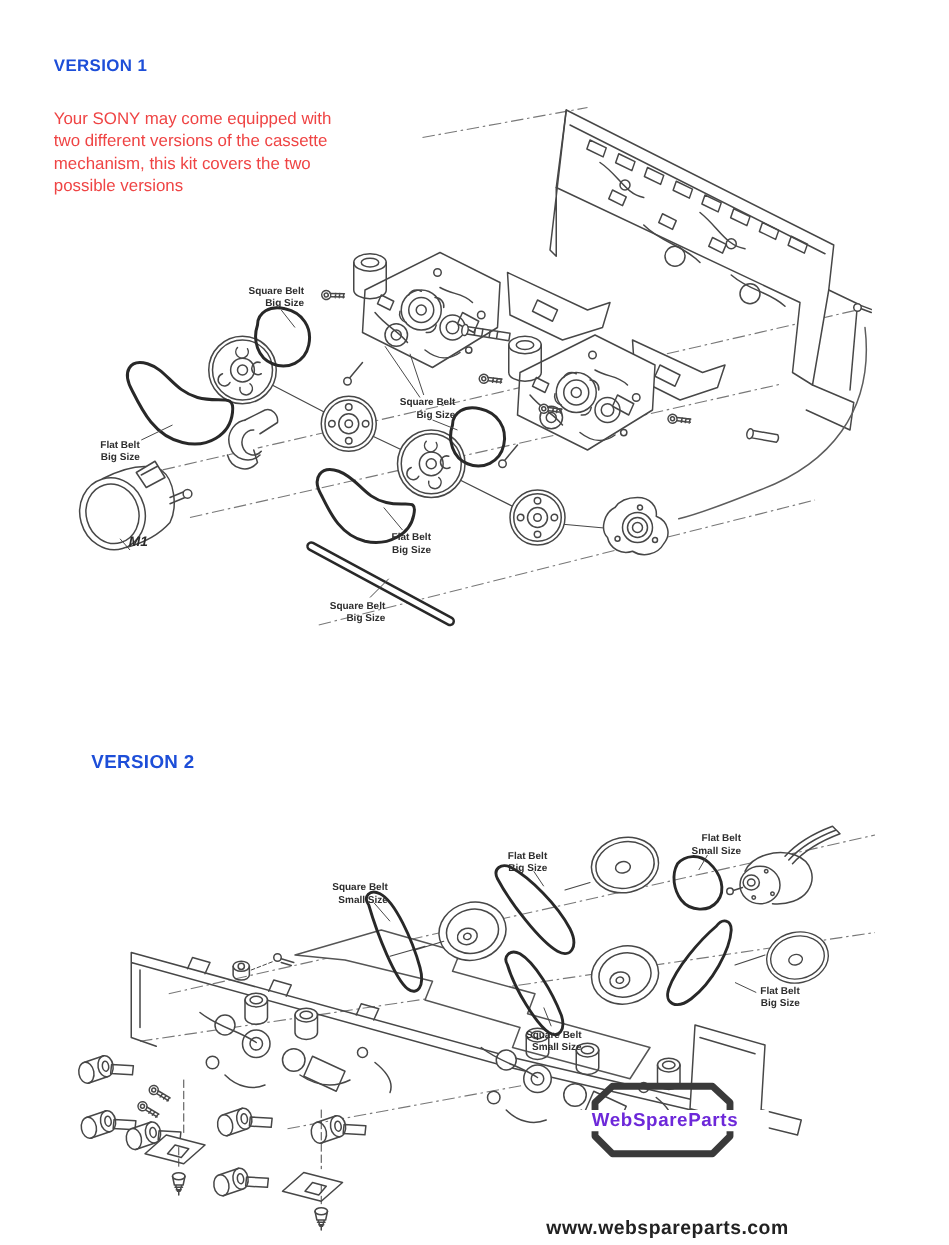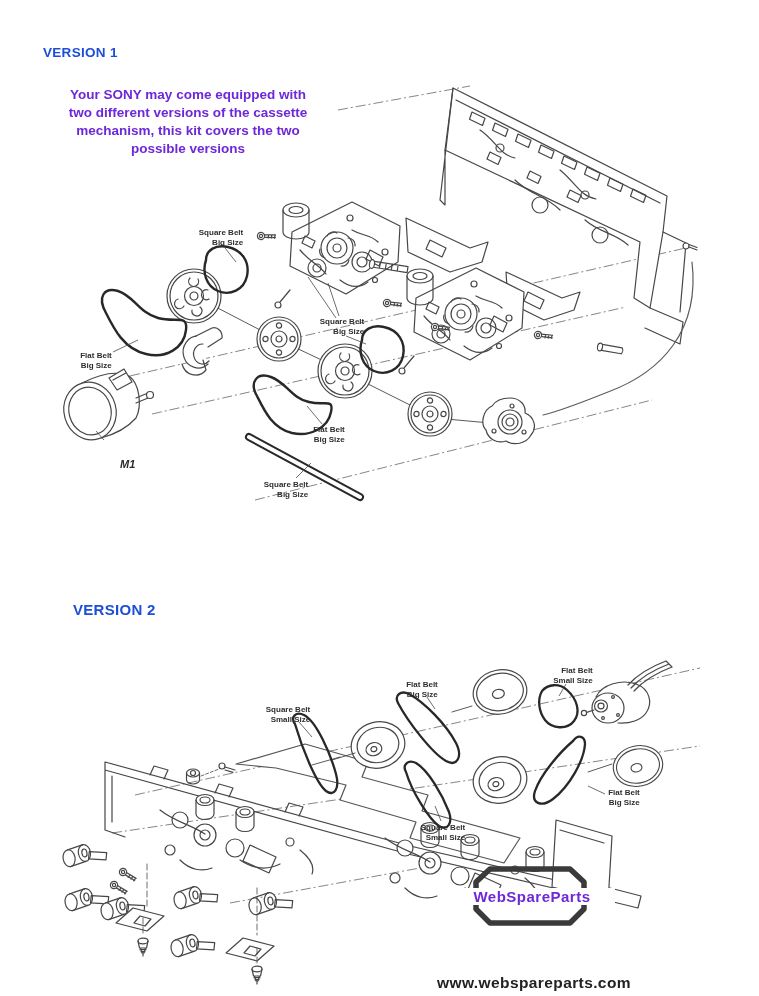--- a/index.html
+++ b/index.html
@@ -2,22 +2,22 @@
 <html><head>
 <meta charset="utf-8">
 <style>
   html,body{margin:0;padding:0;}
   body{width:759px;height:996px;background:#ffffff;position:relative;overflow:hidden;
        font-family:"Liberation Sans",sans-serif;}
   #art{position:absolute;left:0;top:0;width:759px;height:996px;}
   .heading{position:absolute;font-weight:bold;color:#1d4ed8;letter-spacing:.3px;
            font-size:13.5px;font-family:"Liberation Sans",sans-serif;}
   .heading.v2{font-size:15px;margin-left:16px;}
-  .intro{position:absolute;left:43px;top:86px;width:290px;font-weight:bold;color:#6d28d9;
-         font-size:13.5px;line-height:18px;white-space:pre-line;text-align:center;}
+  .intro{position:absolute;left:43px;top:86px;width:290px;font-weight:normal;color:#ef4444;
+         font-size:13.5px;line-height:18px;white-space:pre-line;}
   .plabel{position:absolute;transform:translateX(-50%);text-align:right;
           font-size:8px;line-height:9.5px;font-weight:bold;color:#2e2e2e;white-space:pre-line;}
   .m1label{position:absolute;font-style:italic;font-weight:bold;font-size:11px;color:#2a2a2a;}
   .logotext{position:absolute;transform:translateX(-50%);font-weight:bold;font-size:15px;
             letter-spacing:.5px;color:#6d28d9;}
   .urltext{position:absolute;transform:translateX(-50%);font-weight:bold;font-size:15.5px;
            letter-spacing:.4px;color:#222222;}
 </style>
 </head>
 <body>
@@ -332,21 +332,21 @@
 <div class="plabel" style="left:221px;top:228px;">Square Belt
 Big Size</div>
 <div class="plabel" style="left:96px;top:351px;">Flat Belt
 Big Size</div>
 <div class="plabel" style="left:342px;top:317px;">Square Belt
 Big Size</div>
 <div class="plabel" style="left:329px;top:425px;">Flat Belt
 Big Size</div>
 <div class="plabel" style="left:286px;top:480px;">Square Belt
 Big Size</div>
-<div class="m1label" style="left:103px;top:458px;margin-left:17px;">M1</div>
+<div class="m1label" style="left:103px;top:428px;">M1</div>
 
 <div class="heading v2" style="left:57px;top:601px;">VERSION 2</div>
 
 <div class="plabel" style="left:288px;top:705px;">Square Belt
 Small Size</div>
 <div class="plabel" style="left:422px;top:680px;">Flat Belt
 Big Size</div>
 <div class="plabel" style="left:573px;top:666px;">Flat Belt
 Small Size</div>
 <div class="plabel" style="left:443px;top:823px;">Square Belt

